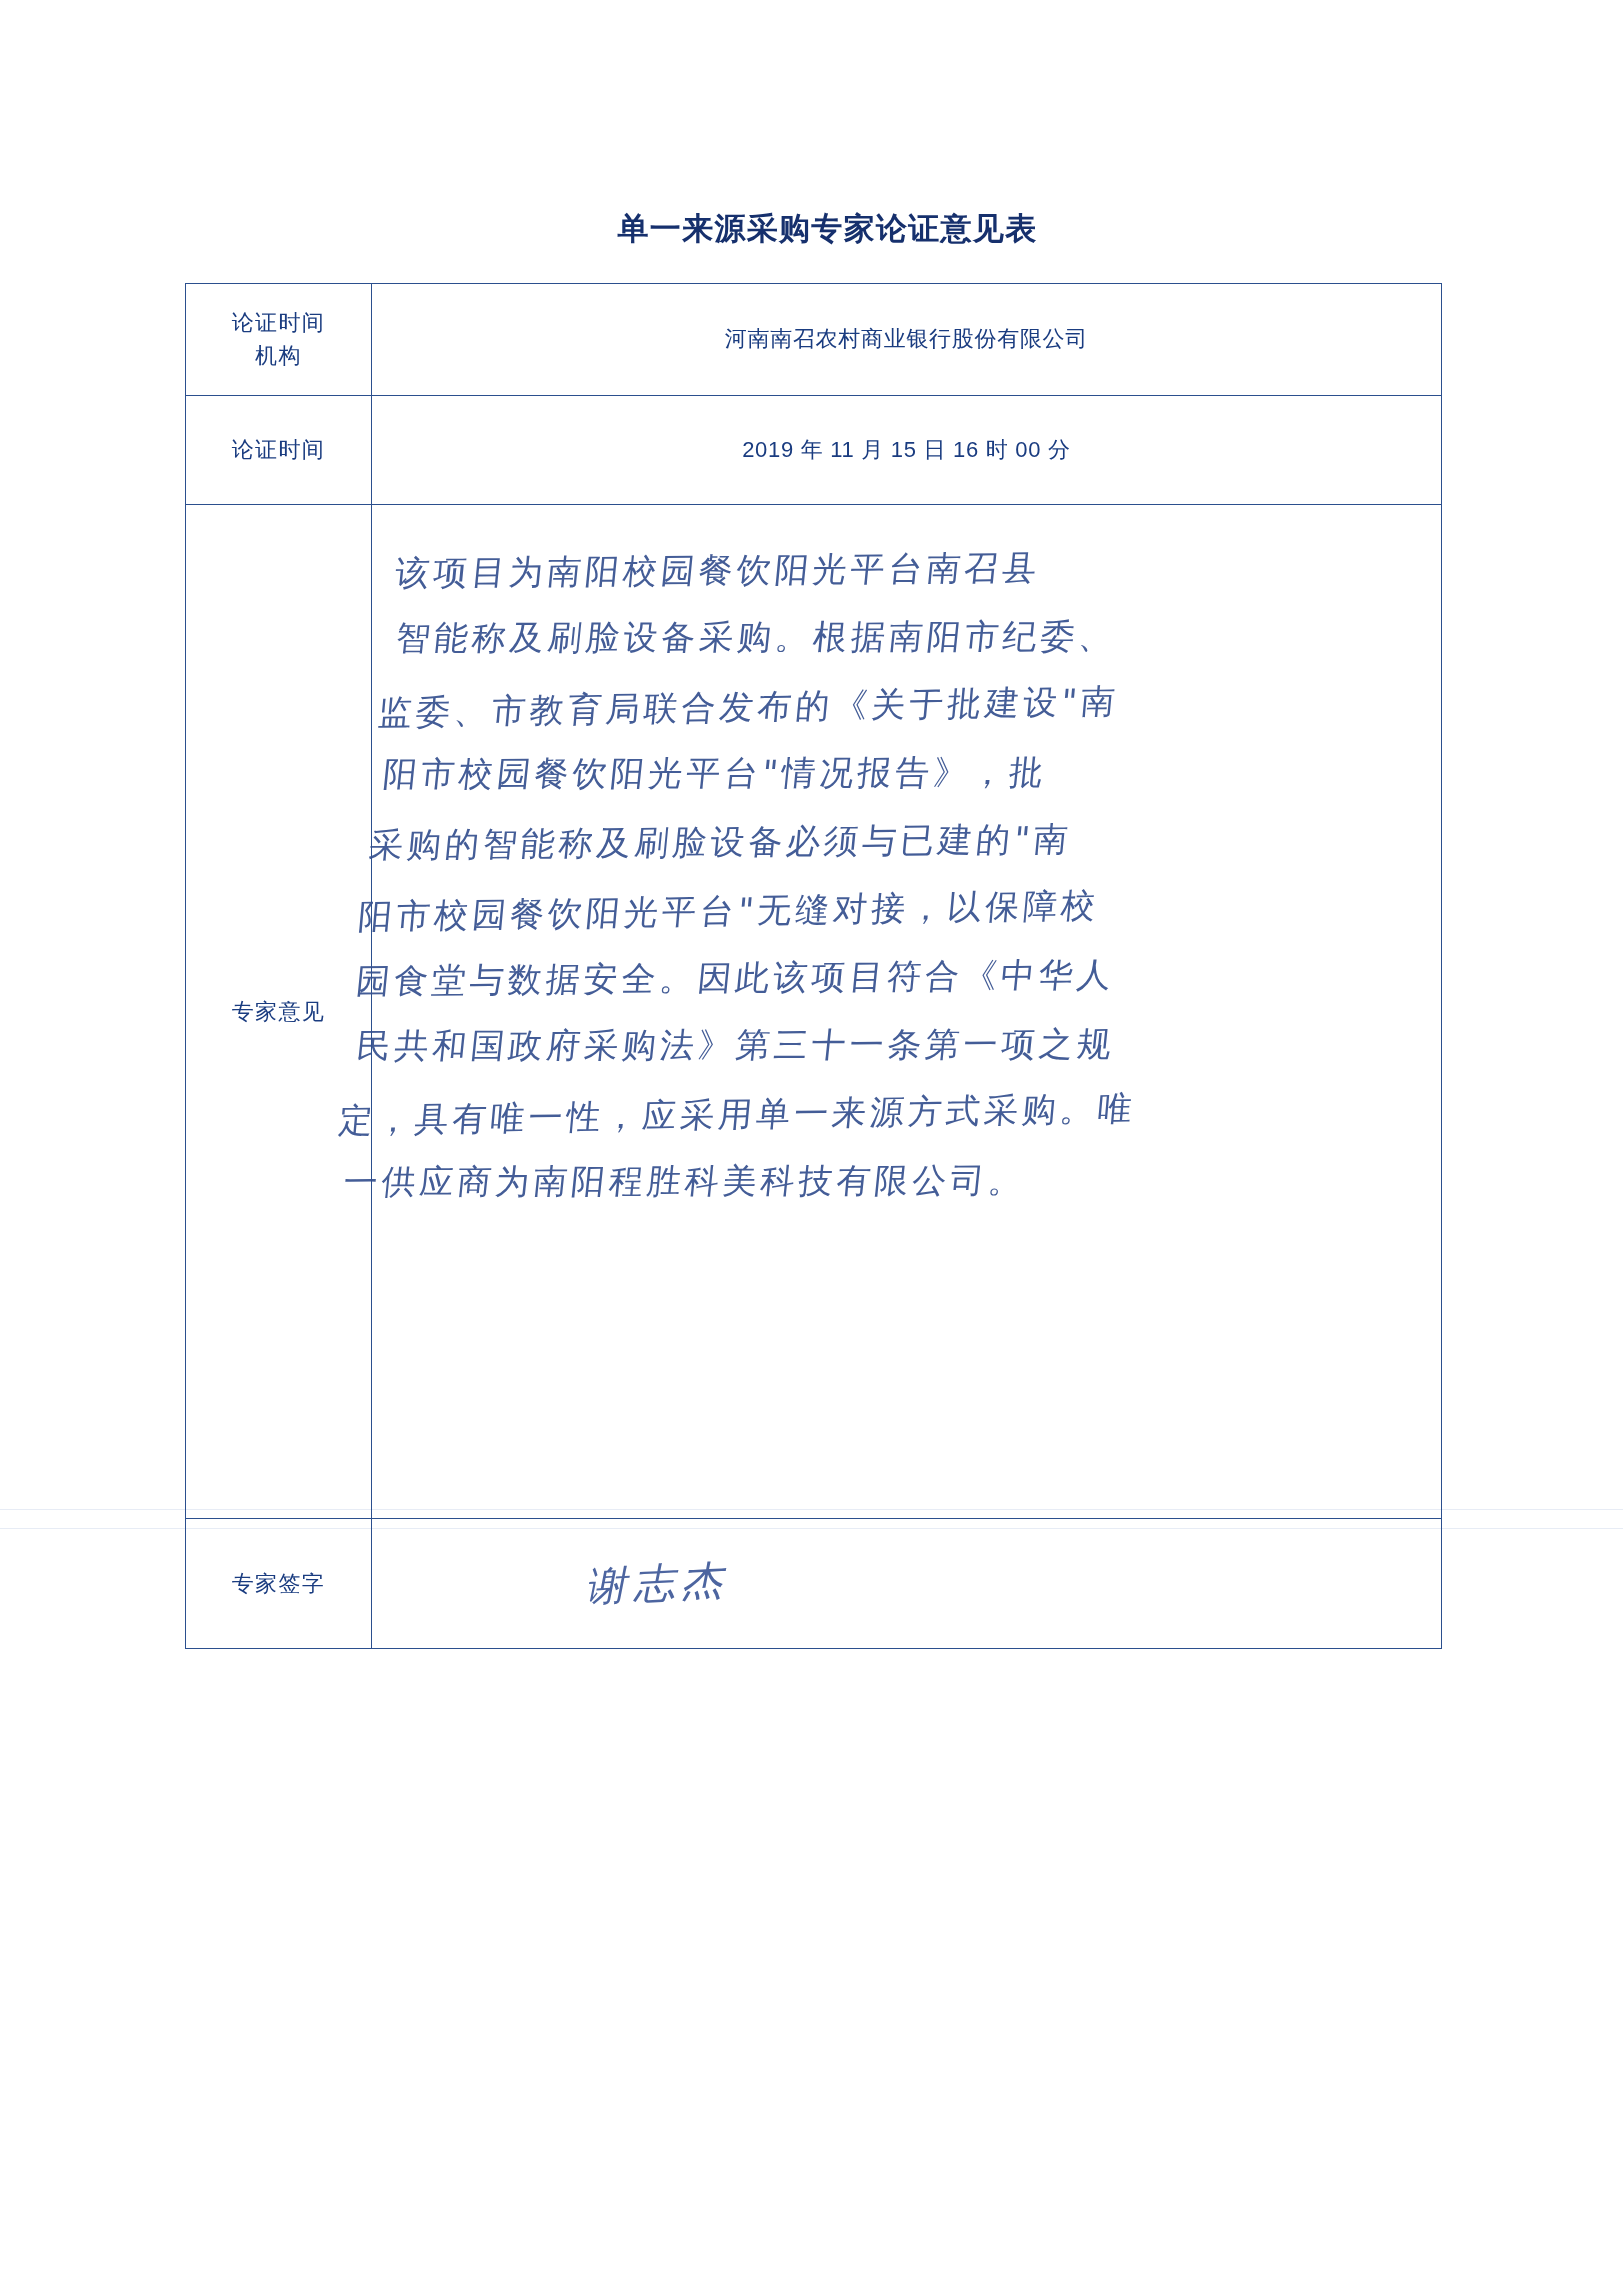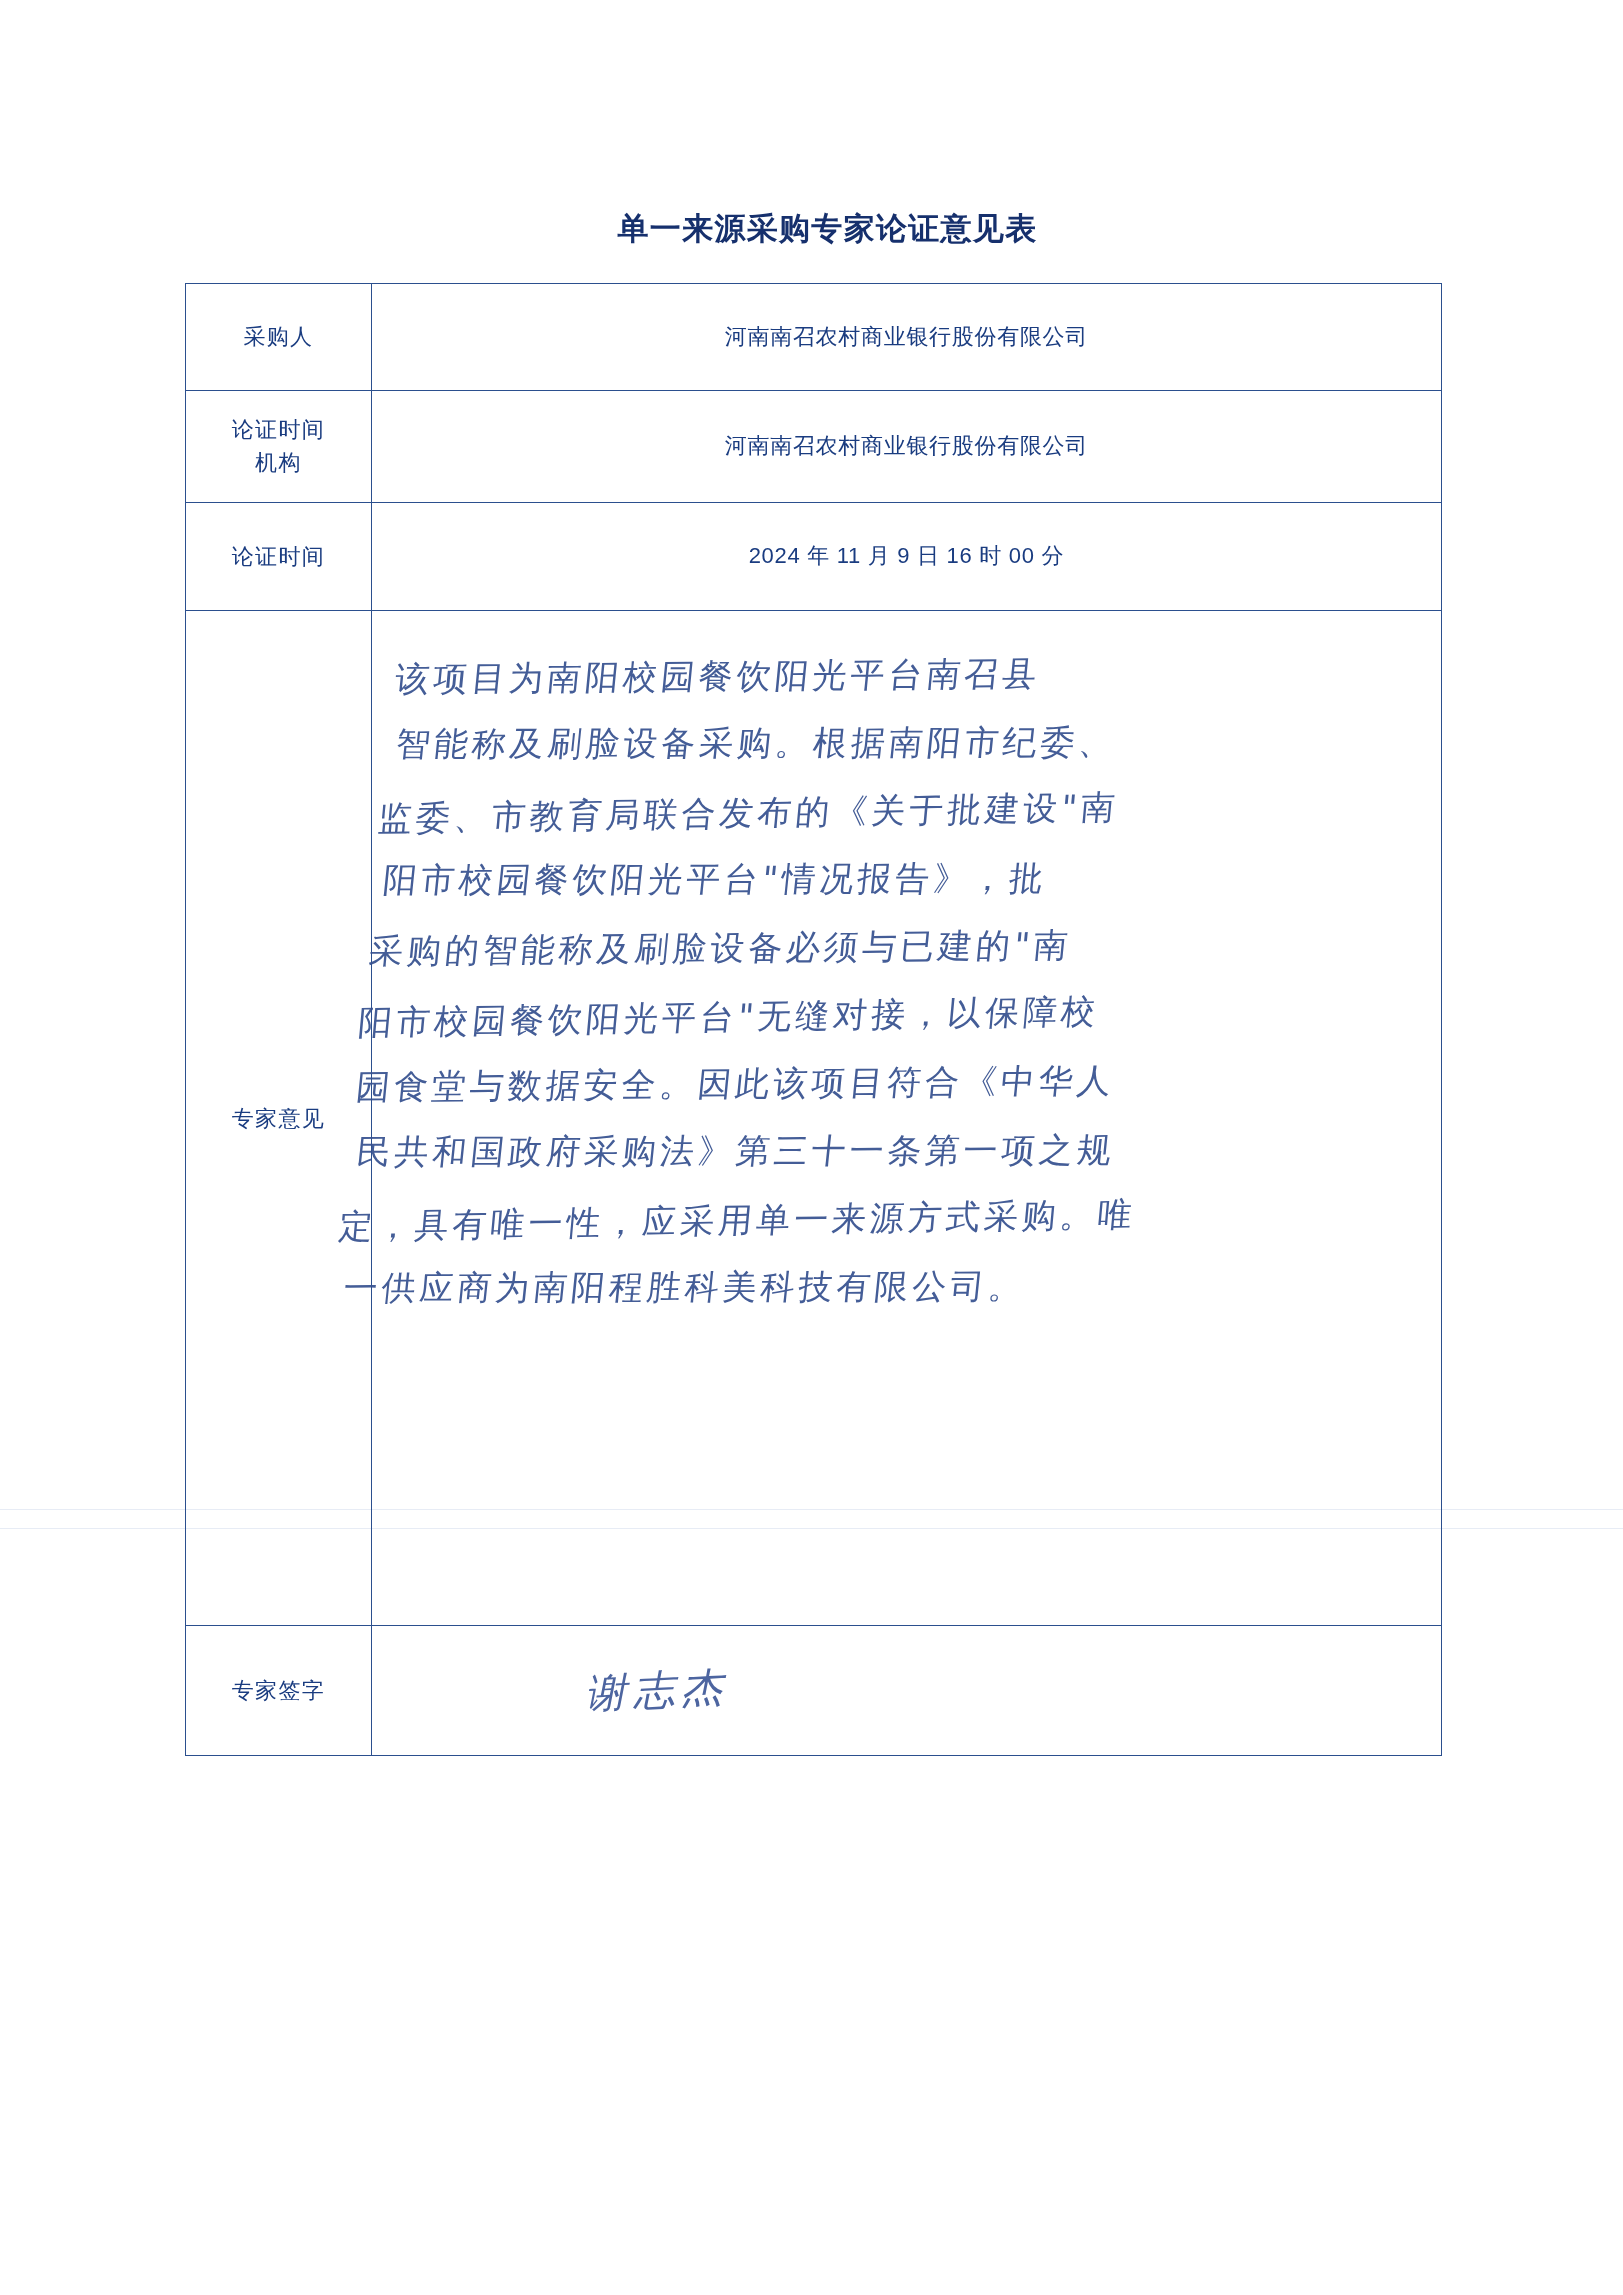--- a/index.html
+++ b/index.html
@@ -126,34 +126,30 @@
 </head>
 <body>
 
 <div class="scan-line l1"></div>
 <div class="scan-line l2"></div>
 
 <div class="page-title">单一来源采购专家论证意见表</div>
 
 <table class="doc-table">
   <tbody>
-  <tr class="row-buyer">
-    <td class="label-cell">采购人</td>
-    <td class="value-cell value-center">河南南召农村商业银行股份有限公司</td>
-  </tr>
   <tr class="row-agency">
     <td class="label-cell">
       <div>论证时间</div>
       <div>机构</div>
     </td>
     <td class="value-cell value-center">河南南召农村商业银行股份有限公司</td>
   </tr>
   <tr class="row-time">
     <td class="label-cell">论证时间</td>
-    <td class="value-cell value-center">2024 年 11 月 9 日 16 时 00 分</td>
+    <td class="value-cell value-center">2019 年 11 月 15 日 16 时 00 分</td>
   </tr>
   <tr class="row-opinion">
     <td class="label-cell opinion-label">专家意见</td>
     <td class="opinion-body">
       <div class="handwriting">
         <span class="hw-line">该项目为南阳校园餐饮阳光平台南召县</span>
         <span class="hw-line">智能称及刷脸设备采购。根据南阳市纪委、</span>
         <span class="hw-line">监委、市教育局联合发布的《关于批建设"南</span>
         <span class="hw-line">阳市校园餐饮阳光平台"情况报告》，批</span>
         <span class="hw-line">采购的智能称及刷脸设备必须与已建的"南</span>

